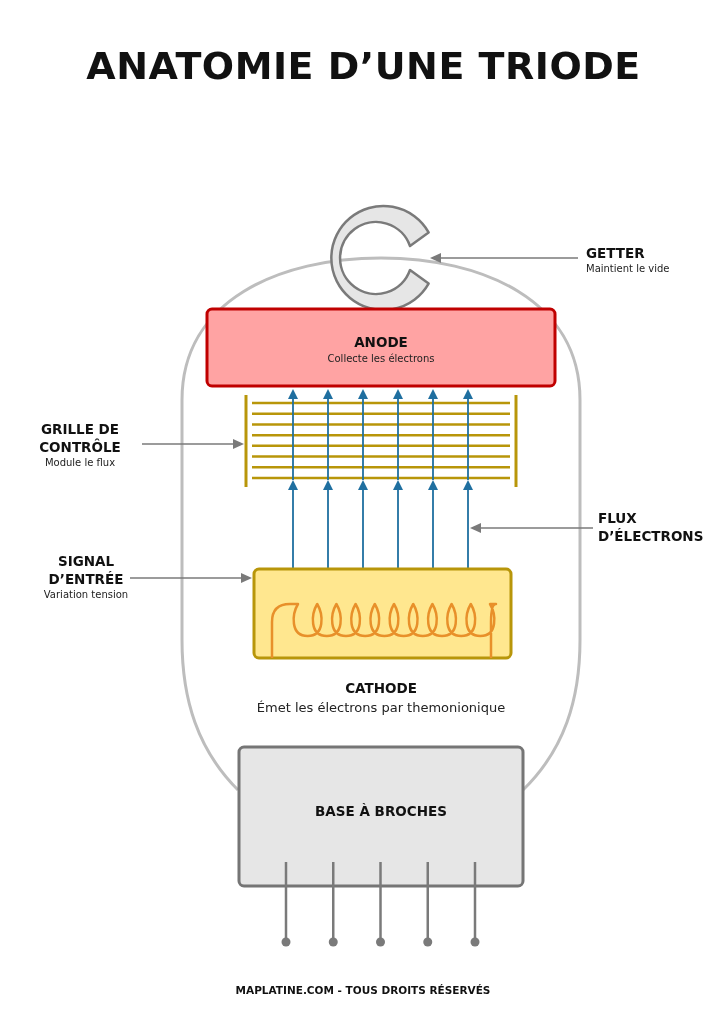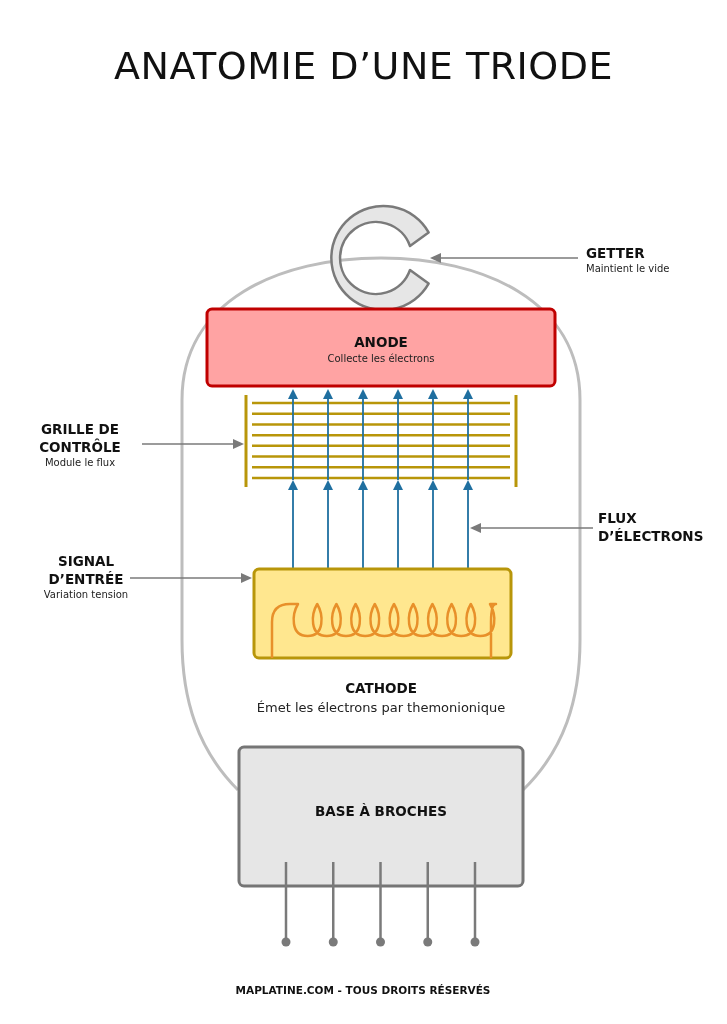--- a/index.html
+++ b/index.html
@@ -1,17 +1,17 @@
 <!DOCTYPE html>
 <html><head>
 <meta charset="utf-8">
 <style>
   html, body { margin:0; padding:0; background:#ffffff; }
   body { width:727px; height:1024px; position:relative; overflow:hidden; font-family:"DejaVu Sans", sans-serif; }
-  #title { position:absolute; left:0; top:44px; width:727px; text-align:center; font-size:38px; font-weight:normal; color:#111; letter-spacing:0.5px; }
+  #title { position:absolute; left:0; top:44px; width:727px; text-align:center; font-size:38px; font-weight:bold; color:#111; letter-spacing:0.5px; }
   #diagram { position:absolute; left:0; top:0; }
   .lbl-bold { font-family:"DejaVu Sans", sans-serif; font-weight:bold; font-size:13.5px; fill:#111; }
   .lbl-small { font-family:"DejaVu Sans", sans-serif; font-size:10px; fill:#222; }
   .lbl-desc { font-family:"DejaVu Sans", sans-serif; font-size:13px; fill:#222; }
   .footer { font-family:"DejaVu Sans", sans-serif; font-weight:bold; font-size:10.5px; fill:#111; }
 </style>
 </head>
 <body>
 
 <div id="title">ANATOMIE D’UNE TRIODE</div>

